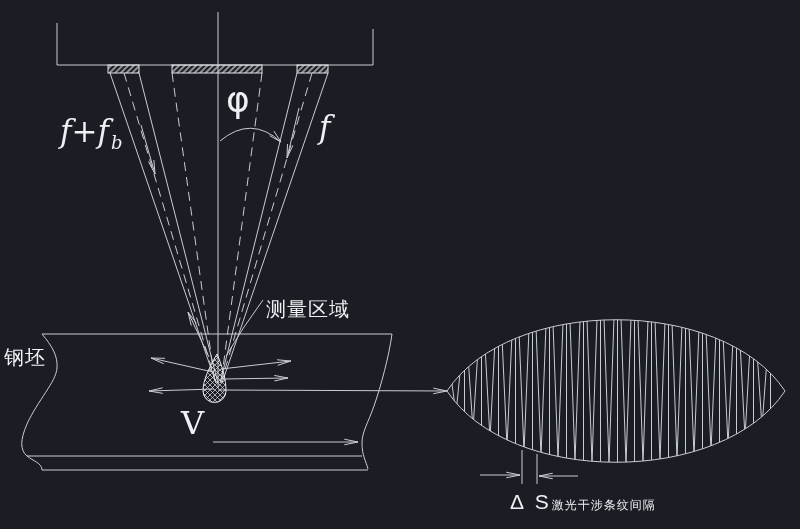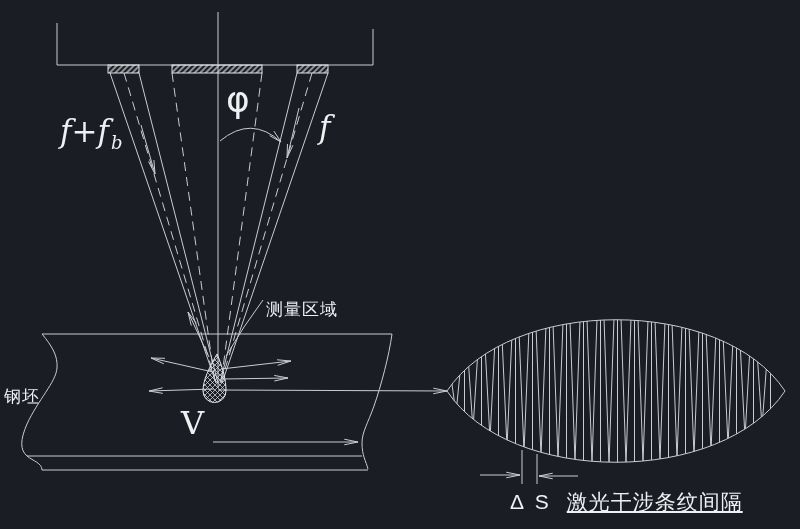--- a/index.html
+++ b/index.html
@@ -3,27 +3,27 @@
 <meta charset="utf-8">
 <style>
   :root{
     --bg:#1a1d23; --line:#c9cdd2; --bright:#f2f4f6; --text:#eef1f3;
   }
   html,body{margin:0;padding:0;background:var(--bg);}
   .stage{position:relative;width:800px;height:529px;background:var(--bg);overflow:hidden;
          font-family:"Liberation Sans",sans-serif;}
   svg{position:absolute;left:0;top:0;}
   .lbl{position:absolute;color:var(--text);white-space:nowrap;line-height:1;}
-  .cjk{font-size:17px;letter-spacing:1px;font-family:Liberation Serif, serif;}
+  .cjk{font-size:20px;letter-spacing:1px;font-family:Liberation Mono, monospace;}
   .math{font-family:"DejaVu Serif","Liberation Serif",serif;font-style:italic;font-size:31px;}
   .sub{font-size:18px;vertical-align:-7px;margin-left:2px;}
   .phi{font-family:"DejaVu Sans","Liberation Sans",sans-serif;font-style:normal;font-size:36px;}
   .vsym{font-family:"DejaVu Serif","Liberation Serif",serif;font-size:32px;}
   .dsym{font-size:21px;letter-spacing:3px;}
-  .dtxt{font-size:21px;letter-spacing:1px;margin-left:15px;text-decoration:underline;}
+  .dtxt{font-size:12px;letter-spacing:1px;margin-left:0;}
   .thin{stroke:var(--line);stroke-width:1;fill:none;}
   .dash{stroke:var(--line);stroke-width:1;fill:none;stroke-dasharray:9 6;}
 </style>
 </head>
 <body>
 
 <div class="stage">
 
   <svg width="800" height="529" viewBox="0 0 800 529">
     <defs>
@@ -182,20 +182,20 @@
   </svg>
 
   <div class="lbl math" style="left:60px;top:116px;"><span>f+f</span><span class="sub">b</span></div>
 
   <div class="lbl phi" style="left:226px;top:82px;">φ</div>
 
   <div class="lbl math" style="left:319px;top:112px;">f</div>
 
   <div class="lbl cjk" style="left:266px;top:301px;">测量区域</div>
 
-  <div class="lbl cjk" style="left:4px;top:349px;margin-top:39px;">钢坯</div>
+  <div class="lbl cjk" style="left:4px;top:349px;">钢坯</div>
 
   <div class="lbl vsym" style="left:181px;top:407px;">V</div>
 
 
   <div class="lbl" style="left:510px;top:491px;"><span class="dsym">Δ S</span><span class="dtxt">激光干涉条纹间隔</span></div>
 
 </div>
 
 </body></html>

